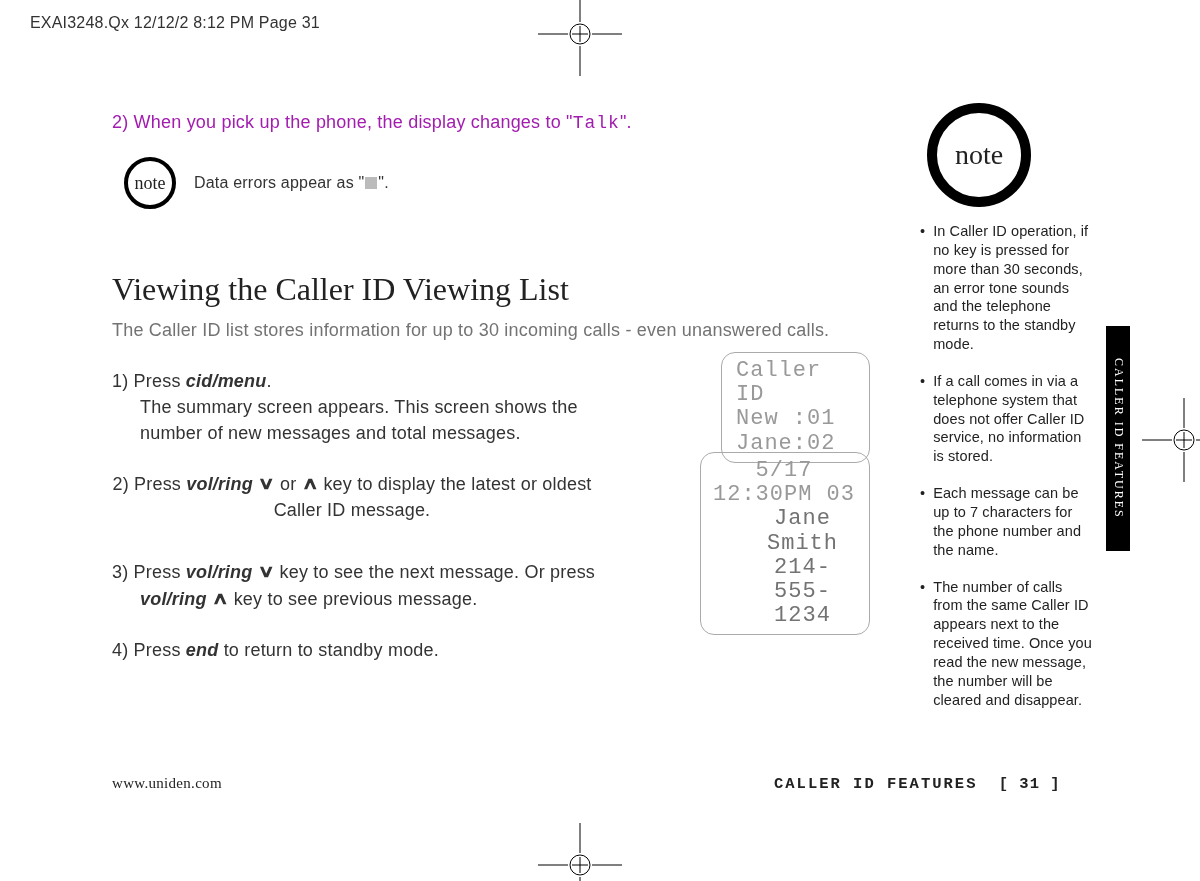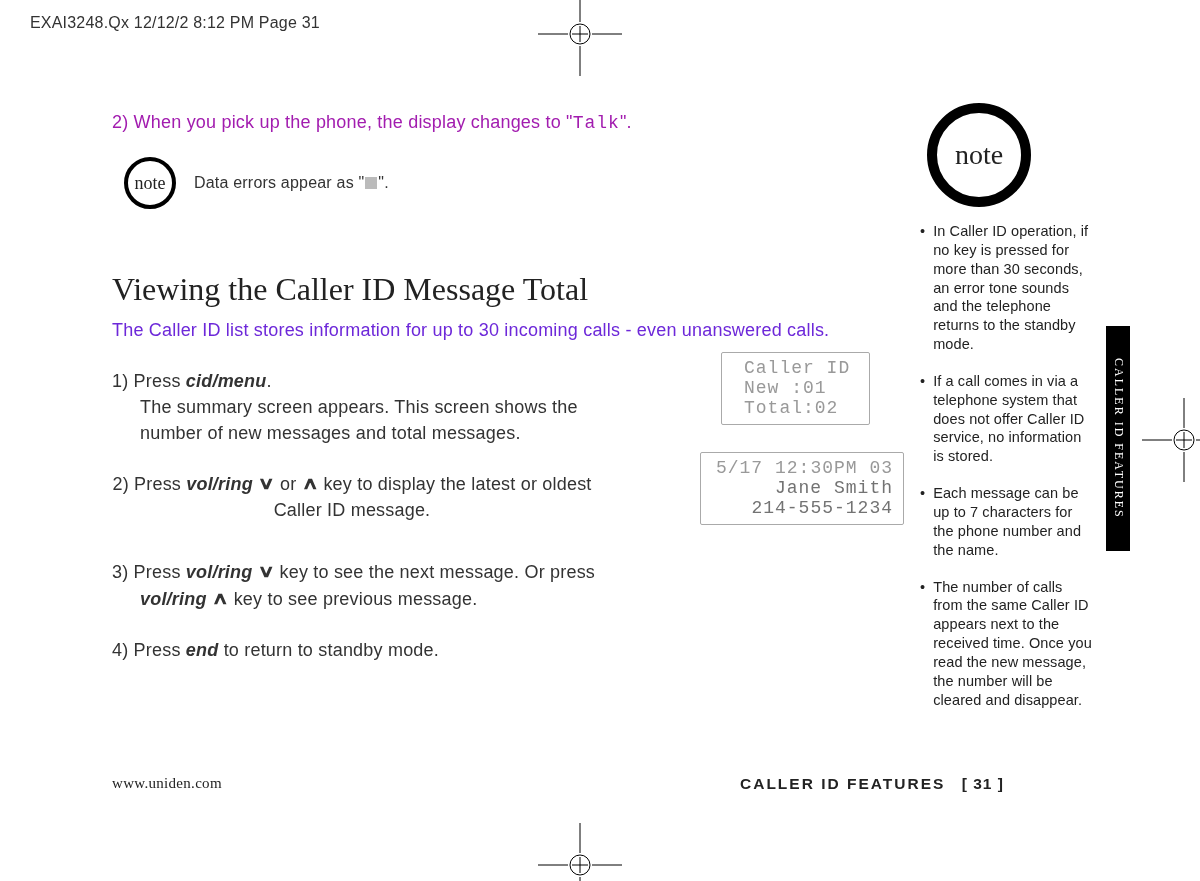--- a/index.html
+++ b/index.html
@@ -90,21 +90,21 @@
 
   h1.heading {
     font-family: Georgia, "Times New Roman", serif;
     font-weight: 400;
     font-size: 32px;
     margin: 62px 0 10px 0;
     color: #222;
   }
   .intro {
     font-size: 18px;
-    color: #6d28d9;
+    color: #737373;
     line-height: 1.35;
     letter-spacing: 0.2px;
     margin-bottom: 26px;
   }
 
   .steps .step {
     font-size: 18px;
     color: #333;
     line-height: 1.45;
     margin-bottom: 24px;
@@ -119,43 +119,43 @@
     font-size: 17px;
     position: relative;
     top: -1px;
     transform: scaleX(1.4);
     margin: 0 2px;
   }
 
   
   .lcd {
     border: 1px solid #aaa;
-    border-radius: 2px;
-    padding: 6px 10px 6px 22px;
+    border-radius: 14px;
+    padding: 6px 10px 6px 14px;
     font-family: "Courier New", monospace;
-    font-size: 18px;
+    font-size: 22px;
     line-height: 1.1;
     color: #999;
     letter-spacing: 1px;
     box-sizing: border-box;
   }
   .lcd .dark { color: #737373; margin-left: 37px; }
   .lcd1 {
     position: absolute;
     top: 352px;
     left: 721px;
     width: 149px;
     text-align: left;
   }
   .lcd2 {
     position: absolute;
     top: 452px;
     left: 700px;
-    width: 204px;
-    text-align: right;
+    width: 170px;
+    text-align: center;
     padding-left: 8px;
   }
 
   
   .notebadge-lg {
     position: absolute;
     top: 103px;
     left: 927px;
     width: 104px;
     height: 104px;
@@ -210,23 +210,23 @@
     position: absolute;
     left: 112px;
     top: 775px;
     font-size: 15px;
     font-family: Georgia, "Times New Roman", serif;
     letter-spacing: 0.3px;
     color: #222;
   }
   .footer-right {
     position: absolute;
-    left: 740px;
+    left: 774px;
     top: 775px;
-    font-family: Liberation Sans, sans-serif;
+    font-family: Liberation Mono, monospace;
     font-size: 15.5px;
     letter-spacing: 2px;
     color: #222;
     font-weight: bold;
   }
   .footer-right .pagenum {
     letter-spacing: 1px;
     margin-left: 10px;
   }
 </style>
@@ -277,21 +277,21 @@
       <span>2) When you pick up the phone, the display changes to "</span><span class="mono">Talk</span><span>".</span>
     </div>
 
     <div class="noterow">
       <div class="notebadge-sm">note</div>
       <div class="notetext">
         <span>Data errors appear as "</span><span class="graysquare"></span><span>".</span>
       </div>
     </div>
 
-    <h1 class="heading">Viewing the Caller ID Message Total</h1>
+    <h1 class="heading">Viewing the Caller ID Viewing List</h1>
     <div class="intro">The Caller ID list stores information for up to 30 incoming calls - even unanswered calls.</div>
 
     <div class="steps">
 
       <div class="step" style="width:480px;">
         <span>1) Press </span><span class="bi">cid/menu</span><span>.</span>
         <div class="indent">The summary screen appears. This screen shows the number of new messages and total messages.</div>
       </div>
 
       <div class="step" style="width:480px;text-align:center;">
@@ -316,21 +316,21 @@
       <div class="step">
         <span>4) Press </span><span class="bi">end</span><span> to return to standby mode.</span>
       </div>
 
     </div>
   </div>
 
   <div class="lcd lcd1">
     <div> Caller ID</div>
     <div> New  :01</div>
-    <div> Total:02</div>
+    <div> Jane:02</div>
   </div>
   <div class="lcd lcd2">
     <div> 5/17 12:30PM 03</div>
     <div class="dark">Jane Smith</div>
     <div class="dark">214-555-1234</div>
   </div>
 
   <div class="notebadge-lg">note</div>
 
   <div class="notelist">

